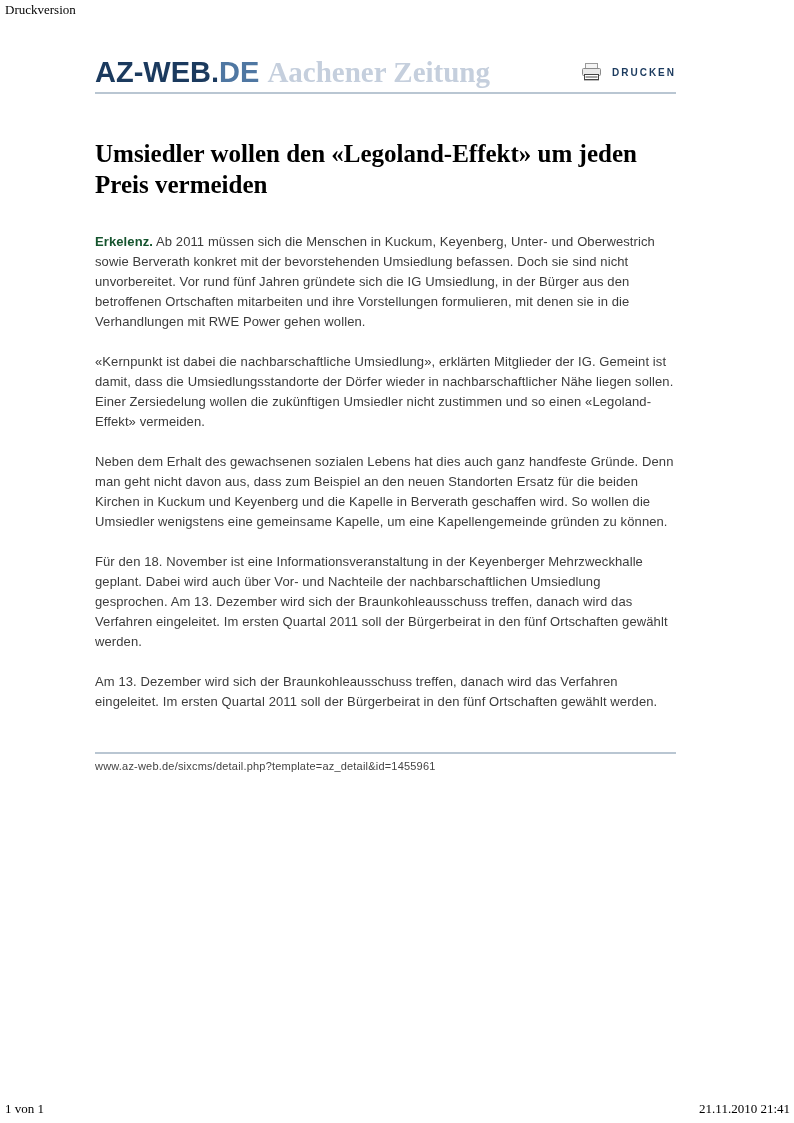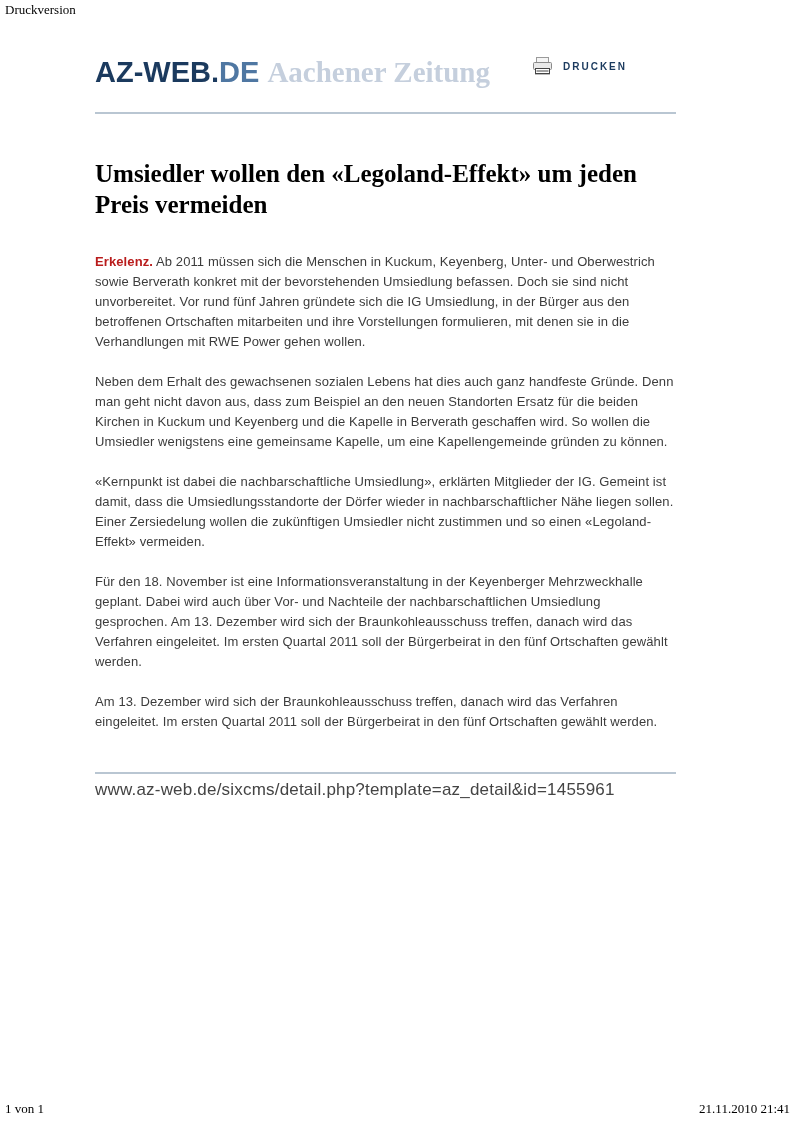--- a/index.html
+++ b/index.html
@@ -28,39 +28,38 @@
   
   .content {
     position: absolute;
     left: 95px; top: 56px;
     width: 581px;
   }
 
   .masthead {
     display: flex;
     justify-content: space-between;
-    align-items: flex-start;
-    padding-bottom: 24px;
+    align-items: center;
+    padding-bottom: 4px;
   }
   .brand { font-size: 29px; line-height: 32px; white-space: nowrap; }
   .brand-primary {
     font-family: "Liberation Sans", sans-serif;
     font-weight: bold; color: #1b3a5e;
   }
   .brand-secondary {
     font-family: "Liberation Sans", sans-serif;
     font-weight: bold; color: #4f77a2;
   }
   .brand-suffix {
     font-family: "Liberation Serif", serif;
     font-weight: bold; color: #c5cfdd;
   }
   .print-button {
     display: flex; align-items: center; gap: 9px;
-    margin-right: 49px;
     cursor: pointer;
     text-decoration: none;
   }
   .print-label {
     font-size: 10px; font-weight: bold;
     letter-spacing: 2px;
     color: #1b3a5e;
   }
   .masthead-rule { border-top: 2px solid #b9c6d2; height: 0; }
 
@@ -89,36 +88,36 @@
   }
 
   .para {
     margin: 20px 0 0 0;
     font-size: 13px;
     line-height: 20px;
     color: #3c3c3c;
     letter-spacing: 0.1px;
   }
   .para.first { margin-top: 32px; }
-  .para .lead { font-weight: bold; color: #b91c1c; }
+  .para .lead { font-weight: bold; color: #14532d; }
 
   .subhead {
     margin: 20px 0 0 0;
     font-size: 13px;
     line-height: 20px;
     font-weight: bold;
     color: #1f1f1f;
     letter-spacing: 0.2px;
   }
 
   .source-block { margin-top: 40px; }
   .source-rule { border-top: 2px solid #b9c6d2; height: 0; }
   .source-url {
     margin-top: 6px;
-    font-size: 17px;
+    font-size: 11px;
     color: #444;
     letter-spacing: 0.2px;
   }
 </style>
 </head>
 <body>
 
 <div class="print-meta top">
   <span>Druckversion</span>
 </div>
@@ -143,23 +142,23 @@
       <span class="print-label">DRUCKEN</span>
     </a>
   </div>
   <div class="masthead-rule"></div>
 
   <h1 class="headline">Umsiedler wollen den «Legoland-Effekt» um jeden Preis vermeiden</h1>
 
 
   <p class="para first"><span class="lead">Erkelenz.</span> <span>Ab 2011 müssen sich die Menschen in Kuckum, Keyenberg, Unter- und Oberwestrich sowie Berverath konkret mit der bevorstehenden Umsiedlung befassen. Doch sie sind nicht unvorbereitet. Vor rund fünf Jahren gründete sich die IG Umsiedlung, in der Bürger aus den betroffenen Ortschaften mitarbeiten und ihre Vorstellungen formulieren, mit denen sie in die Verhandlungen mit RWE Power gehen wollen.</span></p>
 
+  <p class="para">«Kernpunkt ist dabei die nachbarschaftliche Umsiedlung», erklärten Mitglieder der IG. Gemeint ist damit, dass die Umsiedlungsstandorte der Dörfer wieder in nachbarschaftlicher Nähe liegen sollen. Einer Zersiedelung wollen die zukünftigen Umsiedler nicht zustimmen und so einen «Legoland-Effekt» vermeiden.</p>
+
   <p class="para">Neben dem Erhalt des gewachsenen sozialen Lebens hat dies auch ganz handfeste Gründe. Denn man geht nicht davon aus, dass zum Beispiel an den neuen Standorten Ersatz für die beiden Kirchen in Kuckum und Keyenberg und die Kapelle in Berverath geschaffen wird. So wollen die Umsiedler wenigstens eine gemeinsame Kapelle, um eine Kapellengemeinde gründen zu können.</p>
-
-  <p class="para">«Kernpunkt ist dabei die nachbarschaftliche Umsiedlung», erklärten Mitglieder der IG. Gemeint ist damit, dass die Umsiedlungsstandorte der Dörfer wieder in nachbarschaftlicher Nähe liegen sollen. Einer Zersiedelung wollen die zukünftigen Umsiedler nicht zustimmen und so einen «Legoland-Effekt» vermeiden.</p>
 
 
   <p class="para">Für den 18. November ist eine Informationsveranstaltung in der Keyenberger Mehrzweckhalle geplant. Dabei wird auch über Vor- und Nachteile der nachbarschaftlichen Umsiedlung gesprochen. Am 13. Dezember wird sich der Braunkohleausschuss treffen, danach wird das Verfahren eingeleitet. Im ersten Quartal 2011 soll der Bürgerbeirat in den fünf Ortschaften gewählt werden.</p>
 
   <p class="para">Am 13. Dezember wird sich der Braunkohleausschuss treffen, danach wird das Verfahren eingeleitet. Im ersten Quartal 2011 soll der Bürgerbeirat in den fünf Ortschaften gewählt werden.</p>
 
 
   <div class="source-block">
     <div class="source-rule"></div>
     <div class="source-url">www.az-web.de/sixcms/detail.php?template=az_detail&amp;id=1455961</div>

